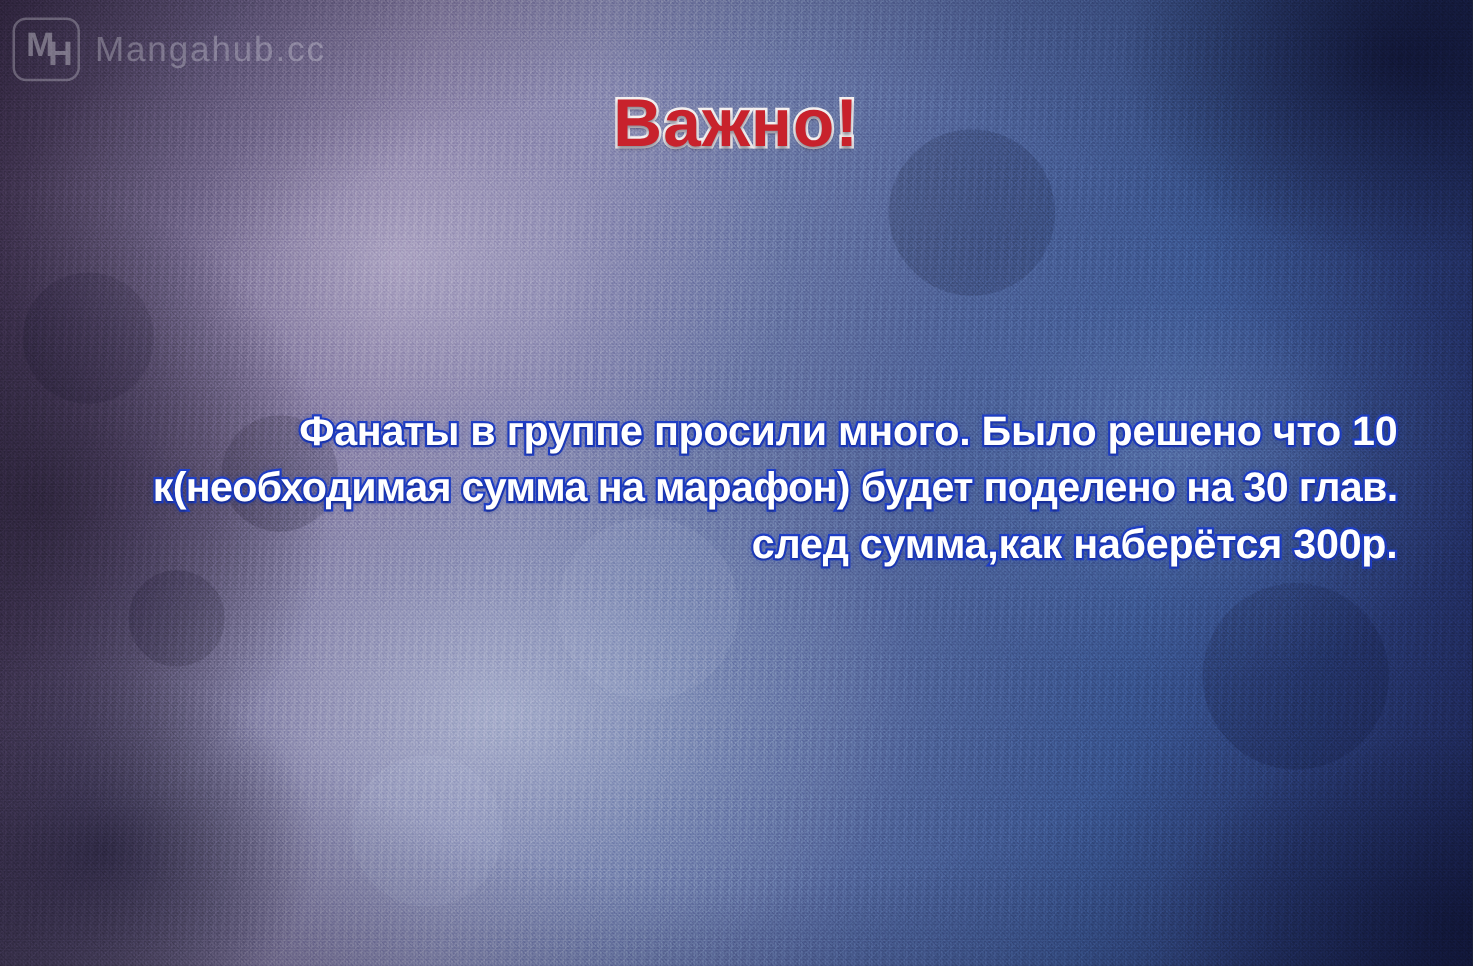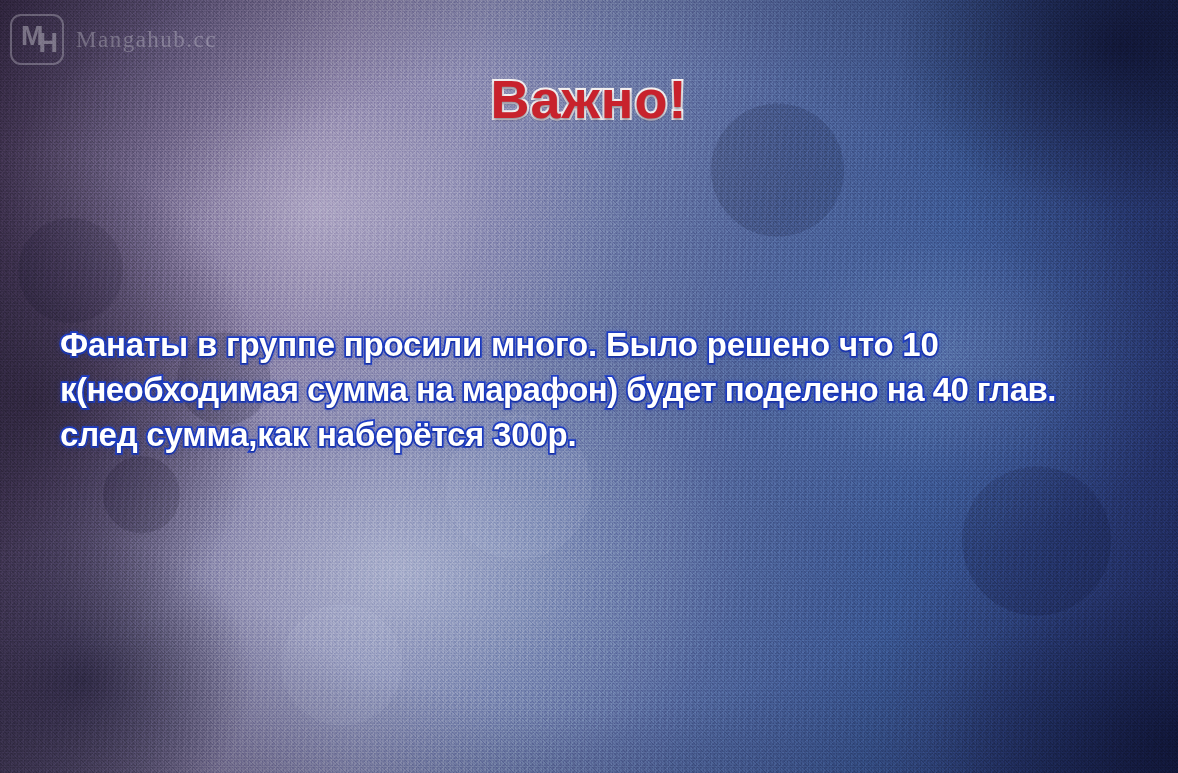--- a/index.html
+++ b/index.html
@@ -150,22 +150,22 @@
     font-family: "Liberation Sans", sans-serif;
     font-weight: bold;
     font-size: 27px;
     letter-spacing: -5px;
     line-height: 1;
   }
   #wm-logo .m-part { transform: translateY(-3px); }
   #wm-logo .h-part { transform: translateY(4px); }
   #wm-text {
     color: rgba(226,226,232,0.78);
-    font-family: Liberation Serif, serif;
-    font-size: 23px;
+    font-family: Liberation Sans, sans-serif;
+    font-size: 28px;
     letter-spacing: 1.5px;
     white-space: nowrap;
   }
 
   
   #headline {
     position: absolute;
     left: 0;
     right: 0;
     top: 72px;
@@ -182,21 +182,21 @@
       0 2px 3px rgba(20,16,40,0.45),
       0 0 9px rgba(255,255,255,0.20);
   }
 
   
   #body-text {
     position: absolute;
     left: 60px;
     width: 1058px;
     top: 322px;
-    text-align: left;
+    text-align: right;
     font-family: "Liberation Sans", sans-serif;
     font-weight: bold;
     font-size: 33px;
     line-height: 45px;
     letter-spacing: -0.2px;
     color: #ffffff;
     -webkit-text-stroke: 3.5px #2040c8;
     paint-order: stroke fill;
     text-shadow:
       0 0 6px rgba(30,60,200,0.55),
@@ -226,17 +226,17 @@
       <span class="m-part">M</span>
         <span class="h-part">H</span>
     </div>
     <div id="wm-text">Mangahub.cc</div>
   </div>
 
   <div id="headline">Важно!</div>
 
   <div id="body-text">
     <span class="line l1">Фанаты в группе просили много. Было решено что 10</span>
-    <span class="line l2">к(необходимая сумма на марафон) будет поделено на 40 глав.</span>
+    <span class="line l2">к(необходимая сумма на марафон) будет поделено на 30 глав.</span>
     <span class="line l4">след сумма,как наберётся 300р.</span>
   </div>
 
 </div>
 
 </body></html>

